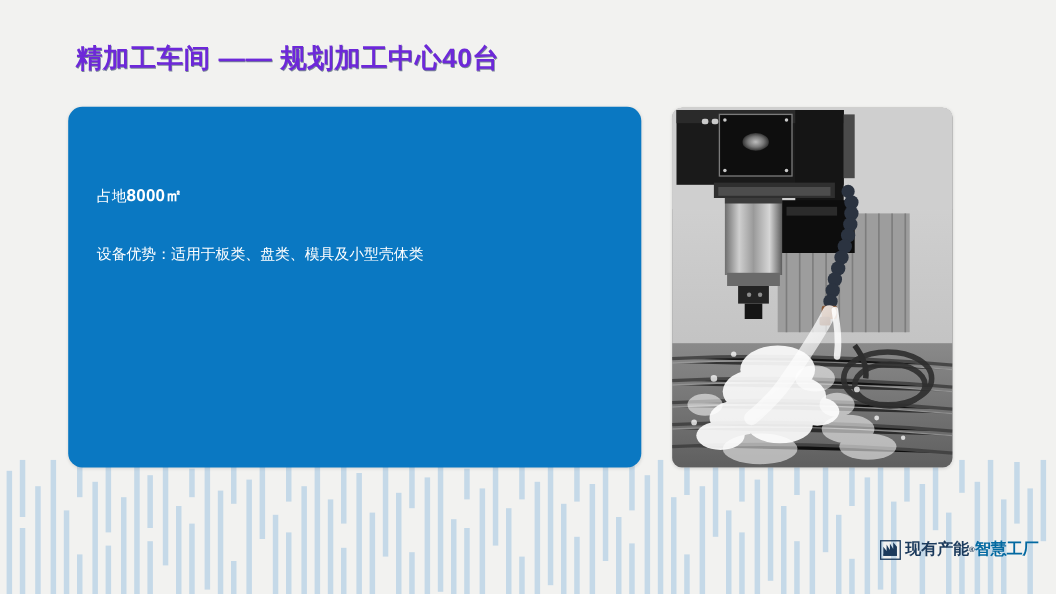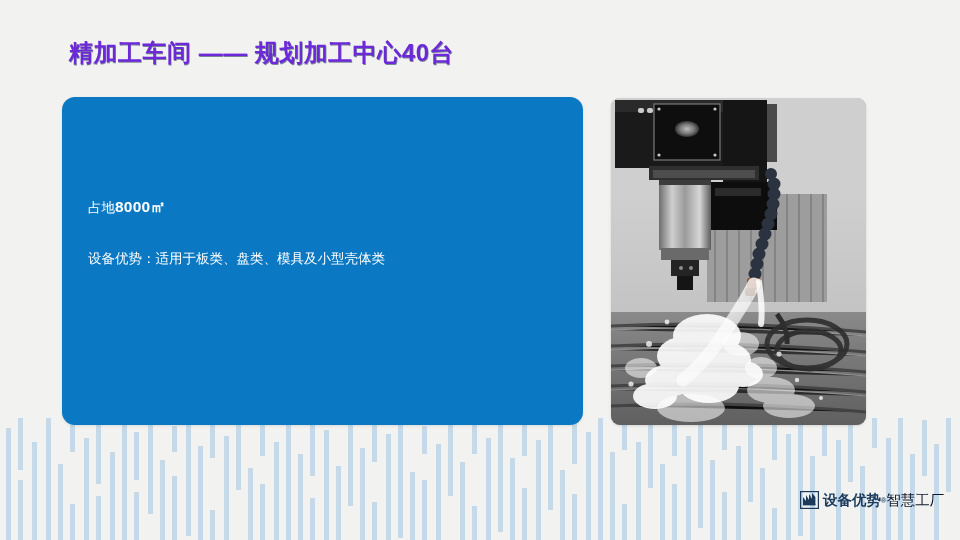--- a/index.html
+++ b/index.html
@@ -72,21 +72,21 @@
     width: 470px;
     color: #ffffff;
   }
   .line {
     font-size: 13.5px;
     line-height: 1.5;
     color: #ffffff;
     white-space: nowrap;
     font-weight: normal;
   }
-  .line-1 { margin-bottom: 31px; margin-top: 28px; }
+  .line-1 { margin-bottom: 31px; }
   .line-1 .strong {
     font-weight: bold;
     font-size: 15.5px;
     letter-spacing: 0.2px;
   }
   .line-2 { margin-bottom: 30px; }
   .line-3 { }
   .line-4 { padding-left: 84px; }
 
   
@@ -128,22 +128,22 @@
     line-height: 1;
   }
   .logo-reg {
     font-size: 7px;
     color: #1b3a5c;
     vertical-align: super;
     font-weight: bold;
   }
   .logo-sub {
     font-size: 14.5px;
-    font-weight: normal;
-    color: #0f172a;
+    font-weight: bold;
+    color: #0369a1;
     letter-spacing: 0px;
     line-height: 1;
   }
 </style>
 </head>
 <body>
 
 <div class="slide">
 
   <div class="bars-layer">
@@ -404,18 +404,18 @@
   </div>
 
   <div class="logo">
     <span class="logo-mark">
       <svg width="19" height="18" viewBox="0 0 19 18" xmlns="http://www.w3.org/2000/svg">
         <rect x="0.6" y="0.6" width="17.8" height="16.8" fill="none" stroke="#1b3a5c" stroke-width="1.2"></rect>
         <path d="M3 14 L3 6 L6 10 L6 4 L9 9 L9 3 L12 8 L12 2 L15.4 6 L15.4 14 Z" fill="#1b3a5c"></path>
         <rect x="3" y="13" width="12.4" height="1.4" fill="#1b3a5c"></rect>
       </svg>
     </span>
-    <span class="logo-name">设备优势</span>
+    <span class="logo-name">现有产能</span>
       <span class="logo-reg">®</span>
       <span class="logo-sub">智慧工厂</span>
   </div>
 
 </div>
 
 </body></html>

